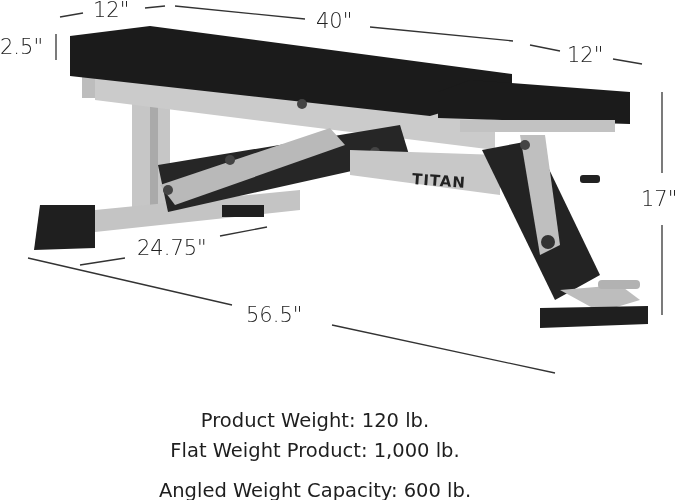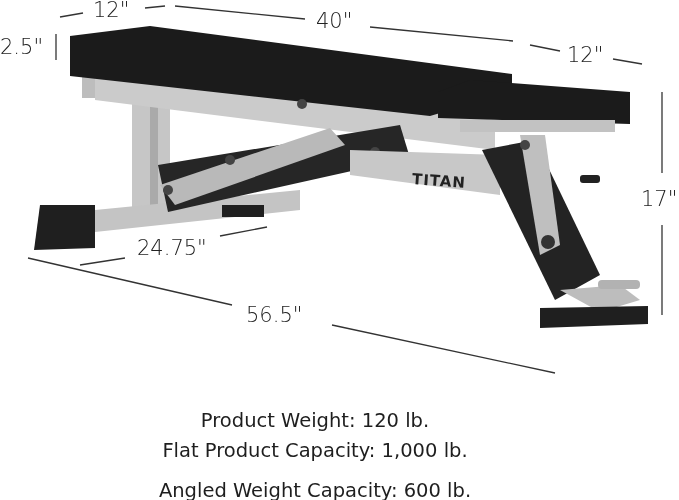--- a/index.html
+++ b/index.html
@@ -74,15 +74,15 @@
 
   <div class="dim" style="left:93px;top:0px;">12"</div>
   <div class="dim" style="left:316px;top:11px;">40"</div>
   <div class="dim" style="left:567px;top:45px;">12"</div>
   <div class="dim" style="left:0px;top:37px;">2.5"</div>
   <div class="dim" style="left:641px;top:189px;">17"</div>
   <div class="dim" style="left:137px;top:238px;">24.75"</div>
   <div class="dim" style="left:246px;top:305px;">56.5"</div>
 
   <div class="spec" style="top:407px;">Product Weight: 120 lb.</div>
-  <div class="spec" style="top:437px;">Flat Product Capacity: 1,000 lb.</div>
+  <div class="spec" style="top:437px;">Flat Weight Product: 1,000 lb.</div>
   <div class="spec" style="top:466px;margin-top:11px;">Angled Weight Capacity: 600 lb.</div>
 </div>
 
 </body></html>

